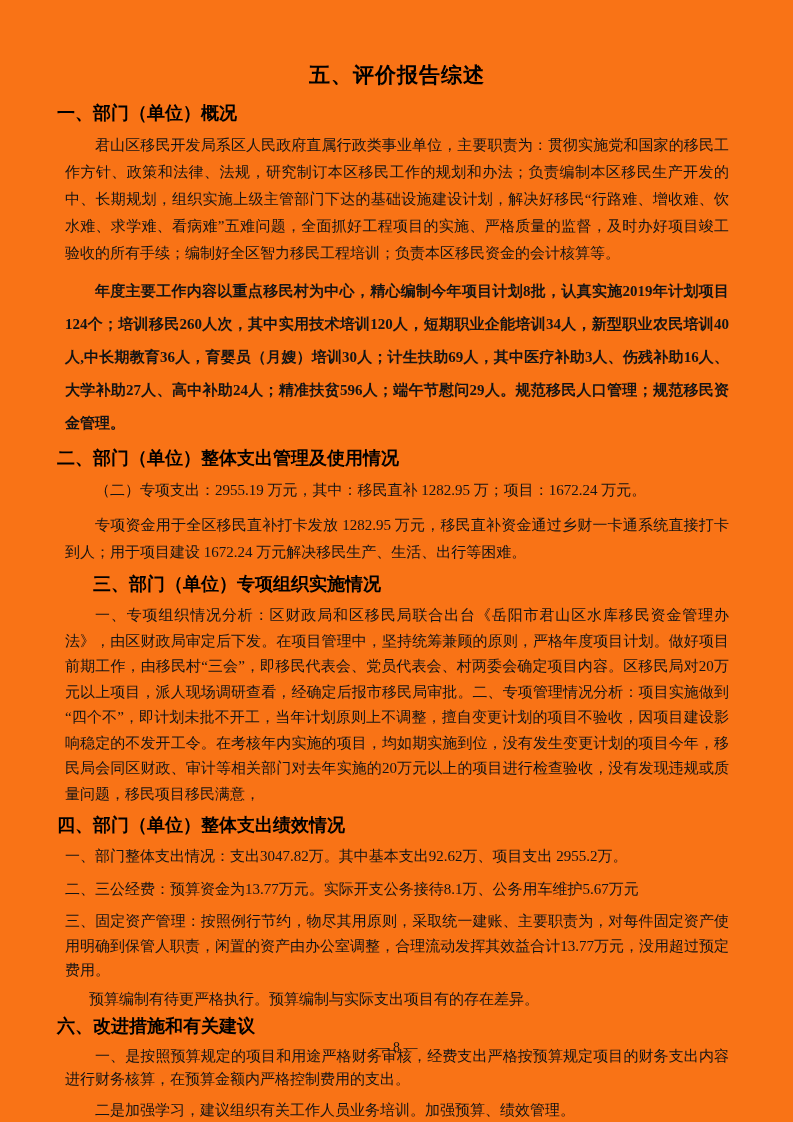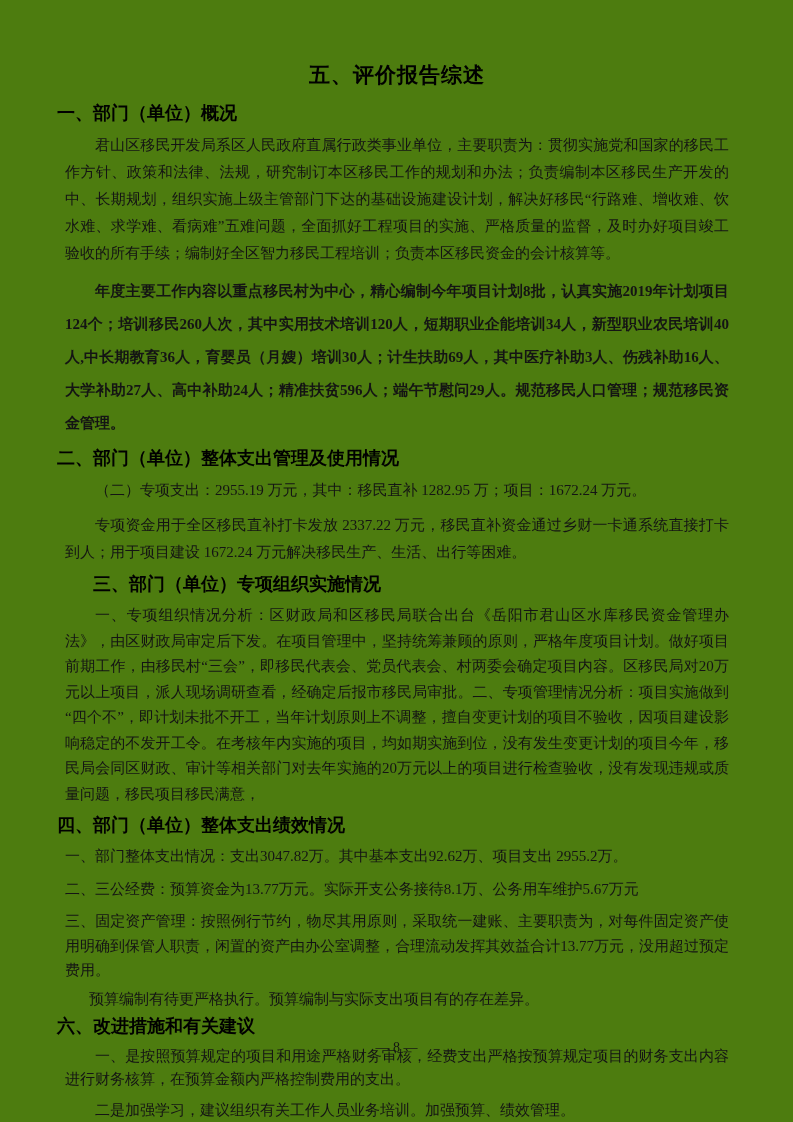--- a/index.html
+++ b/index.html
@@ -5,21 +5,21 @@
   html, body {
     margin: 0;
     padding: 0;
     background: #ffffff;
   }
   .page {
     position: relative;
     width: 793px;
     height: 1122px;
     margin: 0 auto;
-    background: #4d7c0f;
+    background: #f97316;
     box-sizing: border-box;
     padding: 50px 56px 0 57px;
     font-family: "Liberation Serif", "DejaVu Serif", serif;
     color: #141414;
     overflow: hidden;
   }
   .doc-title {
     margin: 12px 0 0 0;
     text-align: center;
     font-family: "Liberation Sans", "DejaVu Sans", sans-serif;
@@ -84,21 +84,21 @@
 <div class="page">
 
   <div class="doc-title">五、评价报告综述</div>
 
   <div class="sec-heading mt16">一、部门（单位）概况</div>
   <p class="body lh27 fl-indent mt8">君山区移民开发局系区人民政府直属行政类事业单位，主要职责为：贯彻实施党和国家的移民工作方针、政策和法律、法规，研究制订本区移民工作的规划和办法；负责编制本区移民生产开发的中、长期规划，组织实施上级主管部门下达的基础设施建设计划，解决好移民“行路难、增收难、饮水难、求学难、看病难”五难问题，全面抓好工程项目的实施、严格质量的监督，及时办好项目竣工验收的所有手续；编制好全区智力移民工程培训；负责本区移民资金的会计核算等。</p>
   <p class="body lh33 fl-indent semibold">年度主要工作内容以重点移民村为中心，精心编制今年项目计划8批，认真实施2019年计划项目124个；培训移民260人次，其中实用技术培训120人，短期职业企能培训34人，新型职业农民培训40人,中长期教育36人，育婴员（月嫂）培训30人；计生扶助69人，其中医疗补助3人、伤残补助16人、大学补助27人、高中补助24人；精准扶贫596人；端午节慰问29人。规范移民人口管理；规范移民资金管理。</p>
 
   <div class="sec-heading mt6">二、部门（单位）整体支出管理及使用情况</div>
   <p class="body lh27 fl-indent">（二）专项支出：2955.19 万元，其中：移民直补 1282.95 万；项目：1672.24 万元。</p>
-  <p class="body lh27 fl-indent">专项资金用于全区移民直补打卡发放 2337.22 万元，移民直补资金通过乡财一卡通系统直接打卡到人；用于项目建设 1672.24 万元解决移民生产、生活、出行等困难。</p>
+  <p class="body lh27 fl-indent">专项资金用于全区移民直补打卡发放 1282.95 万元，移民直补资金通过乡财一卡通系统直接打卡到人；用于项目建设 1672.24 万元解决移民生产、生活、出行等困难。</p>
 
   <div class="sec-heading indent2 mt2">三、部门（单位）专项组织实施情况</div>
   <p class="body lh255 fl-indent mt2">一、专项组织情况分析：区财政局和区移民局联合出台《岳阳市君山区水库移民资金管理办法》，由区财政局审定后下发。在项目管理中，坚持统筹兼顾的原则，严格年度项目计划。做好项目前期工作，由移民村“三会”，即移民代表会、党员代表会、村两委会确定项目内容。区移民局对20万元以上项目，派人现场调研查看，经确定后报市移民局审批。二、专项管理情况分析：项目实施做到“四个不”，即计划未批不开工，当年计划原则上不调整，擅自变更计划的项目不验收，因项目建设影响稳定的不发开工令。在考核年内实施的项目，均如期实施到位，没有发生变更计划的项目今年，移民局会同区财政、审计等相关部门对去年实施的20万元以上的项目进行检查验收，没有发现违规或质量问题，移民项目移民满意，</p>
 
   <div class="sec-heading mt2">四、部门（单位）整体支出绩效情况</div>
   <p class="body lh245 mt2">一、部门整体支出情况：支出3047.82万。其中基本支出92.62万、项目支出 2955.2万。</p>
   <p class="body lh245">二、三公经费：预算资金为13.77万元。实际开支公务接待8.1万、公务用车维护5.67万元</p>
   <p class="body lh245">三、固定资产管理：按照例行节约，物尽其用原则，采取统一建账、主要职责为，对每件固定资产使用明确到保管人职责，闲置的资产由办公室调整，合理流动发挥其效益合计13.77万元，没用超过预定费用。</p>
 
   <p class="body small-note">预算编制有待更严格执行。预算编制与实际支出项目有的存在差异。</p>

